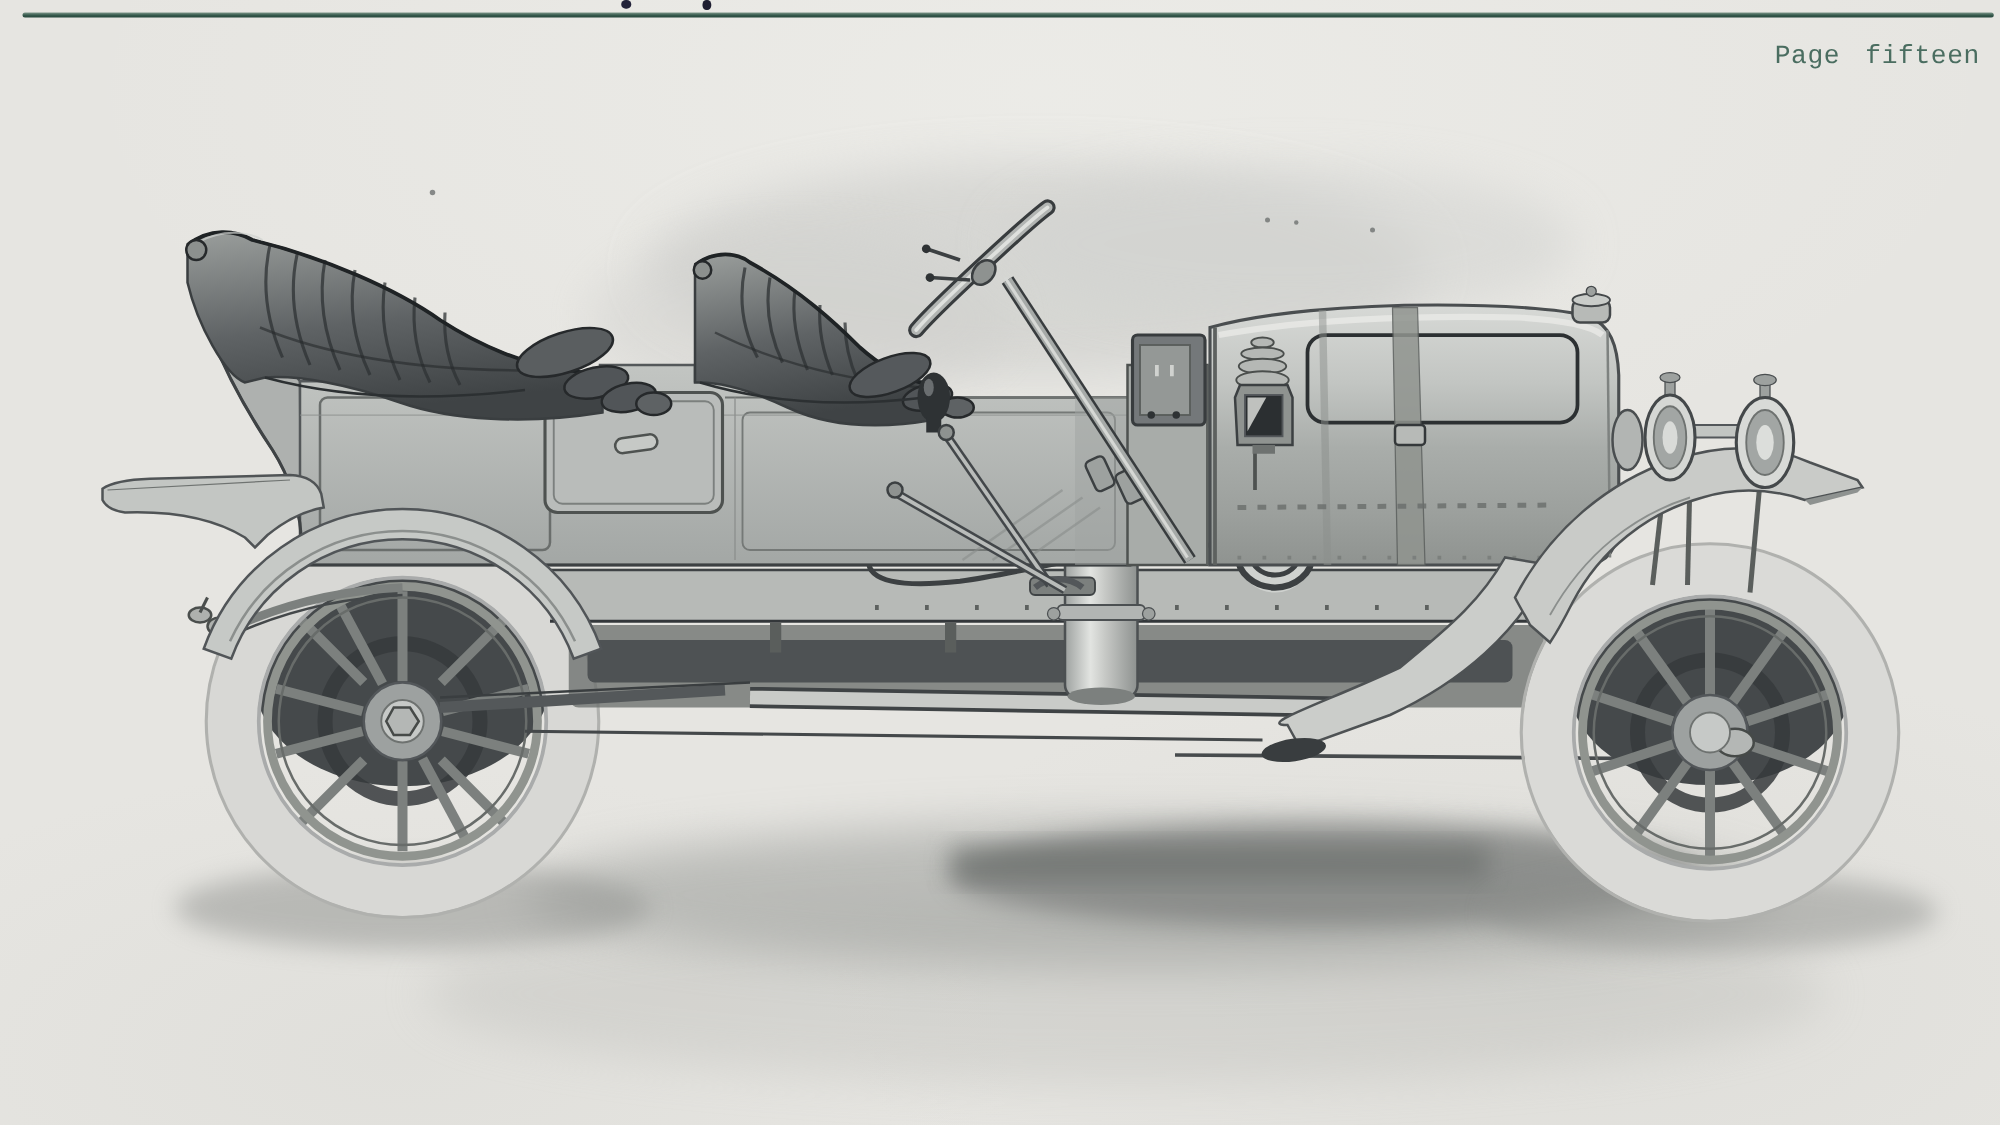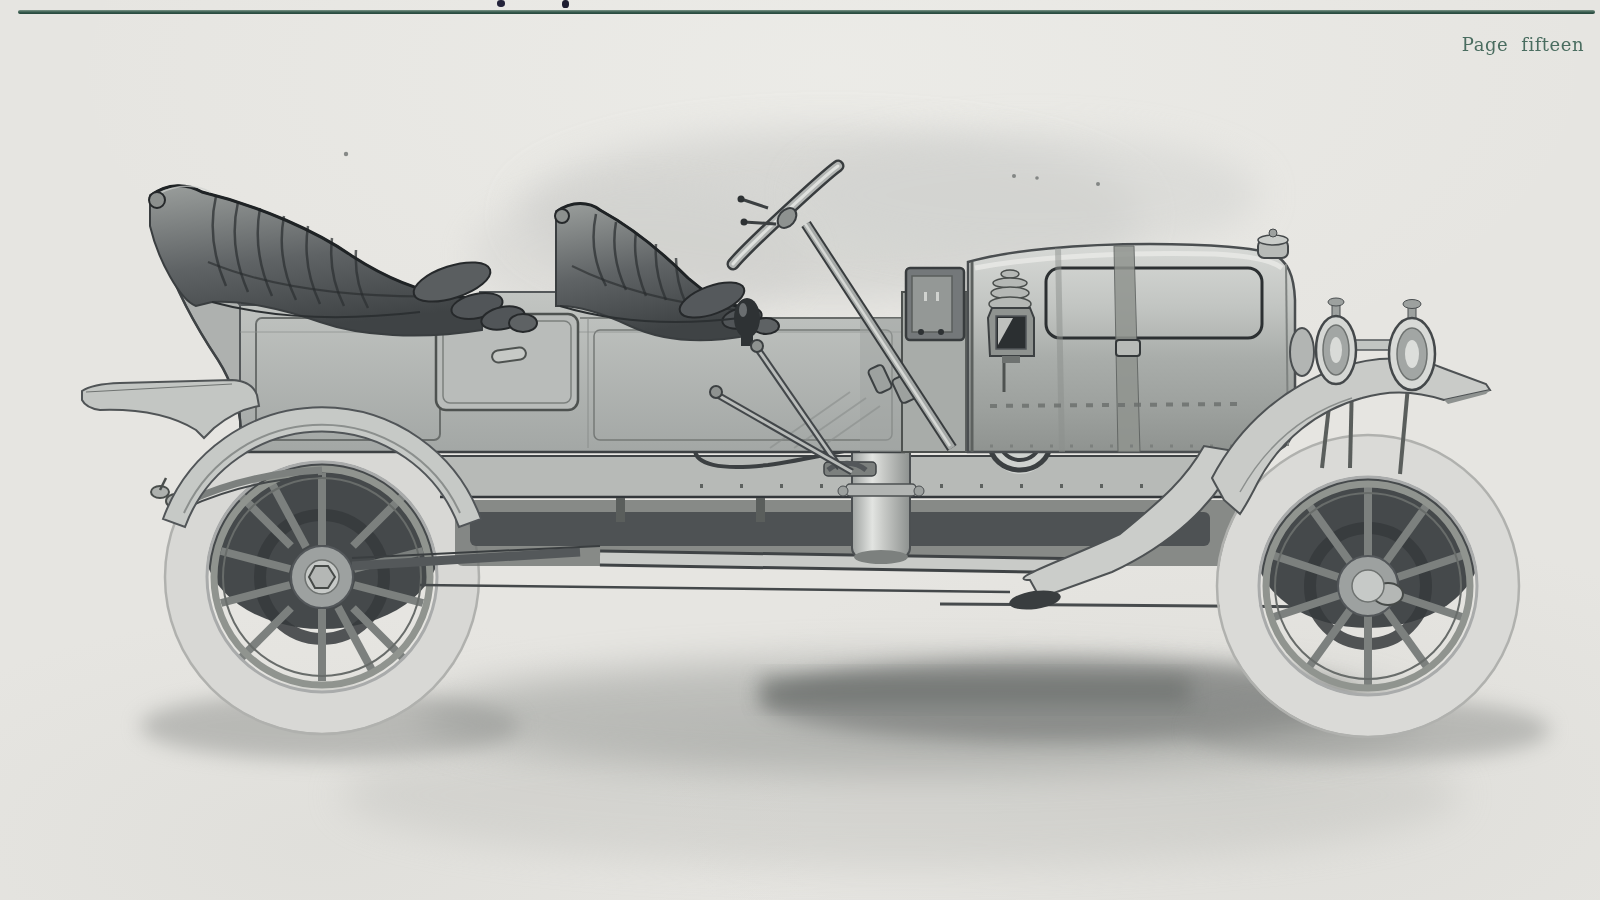--- a/index.html
+++ b/index.html
@@ -14,21 +14,21 @@
   }
   .top-rule{
     position:absolute;left:18px;right:5px;top:10px;height:4px;border-radius:2px;
     background:linear-gradient(to bottom,#7d9689,#35594c 55%,#27473c);
   }
   .speck{position:absolute;border-radius:45%;}
   .speck.a{left:497px;top:0;width:8px;height:7px;background:#23233a;}
   .speck.b{left:562px;top:0;width:7px;height:8px;background:#1e1e31;}
   .page-label{
     position:absolute;top:34px;right:16px;
-    font-size:18px;letter-spacing:.5px;word-spacing:7px;color:#4a6d60;
+    font-size:21px;letter-spacing:.5px;word-spacing:7px;color:#4a6d60;font-family:Liberation Mono, monospace;
   }
   svg.illus{position:absolute;left:0;top:0;}
   .dot{fill:#6e7270;opacity:.8;}
 </style>
 </head>
 <body>
 
 <div class="page">
 
   <div class="top-rule"></div>

